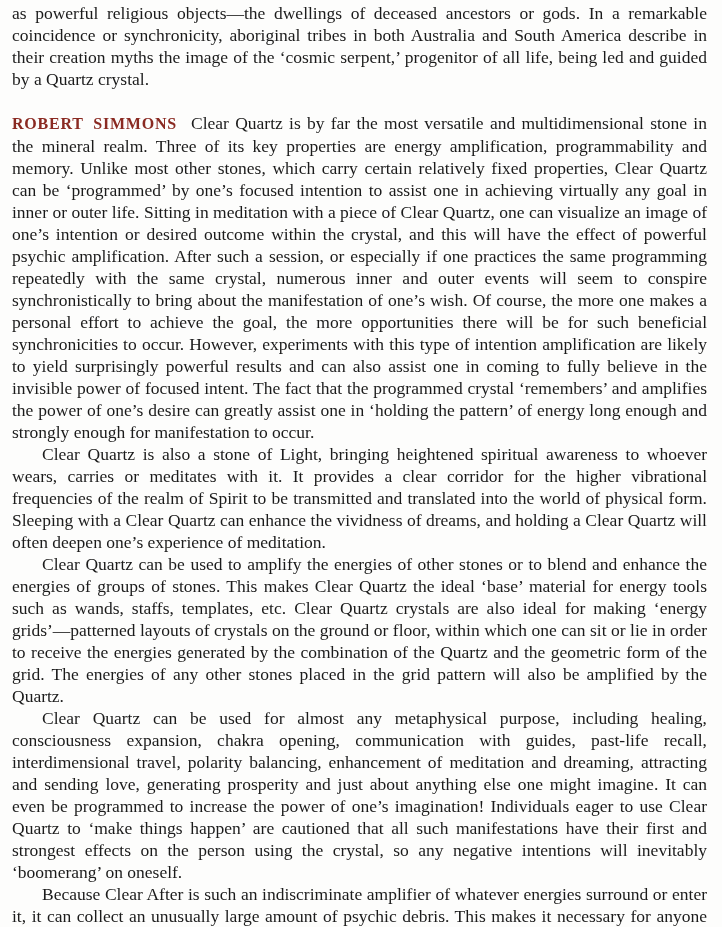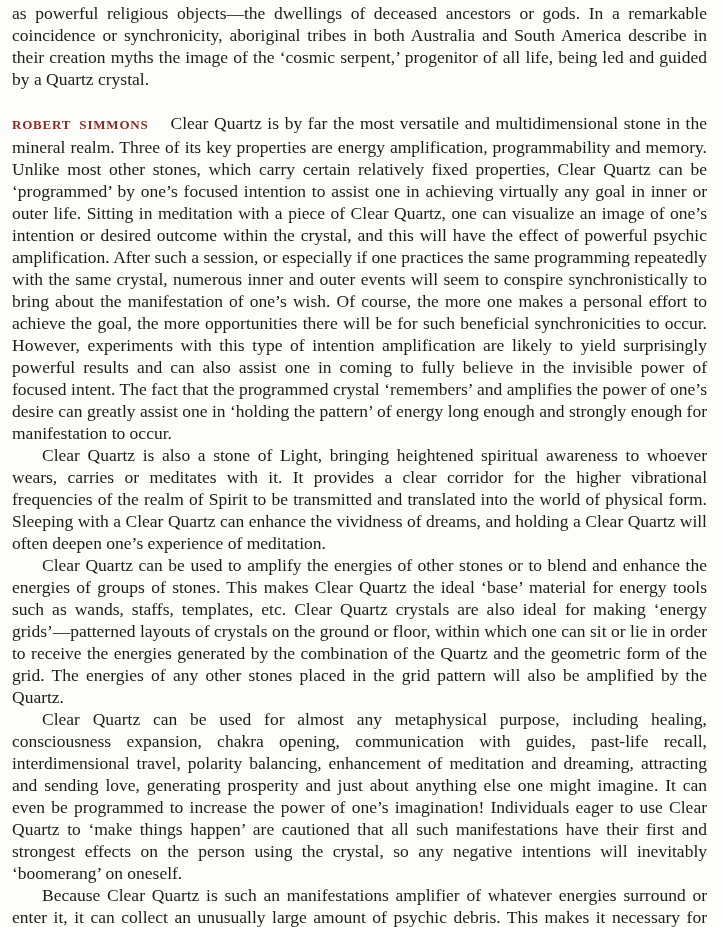--- a/index.html
+++ b/index.html
@@ -32,40 +32,40 @@
   .para.gap-above {
     margin-top: 22px;
   }
   .para.indent {
     text-indent: 30px;
     font-family: Liberation Serif, serif;
   }
   .author-label {
     font-family: "Liberation Serif", "DejaVu Serif", serif;
     font-weight: 700;
-    font-size: 13px;
+    font-size: 16px;
     letter-spacing: 0.8px;
     word-spacing: 3px;
     color: #8a2a22;
-    margin-right: 22px;
+    margin-right: 14px;
     white-space: nowrap;
   }
 </style>
 </head>
 <body>
 
 <div class="page">
   <div class="body-text">
 
     <p class="para">as powerful religious objects—the dwellings of deceased ancestors or gods. In a remarkable coincidence or synchronicity, aboriginal tribes in both Australia and South America describe in their creation myths the image of the ‘cosmic serpent,’ progenitor of all life, being led and guided by a Quartz crystal.</p>
 
     <p class="para gap-above"><span class="author-label">ROBERT SIMMONS</span><span>Clear Quartz is by far the most versatile and multidimensional stone in the mineral realm. Three of its key properties are energy amplification, programmability and memory. Unlike most other stones, which carry certain relatively fixed properties, Clear Quartz can be ‘programmed’ by one’s focused intention to assist one in achieving virtually any goal in inner or outer life. Sitting in meditation with a piece of Clear Quartz, one can visualize an image of one’s intention or desired outcome within the crystal, and this will have the effect of powerful psychic amplification. After such a session, or especially if one practices the same programming repeatedly with the same crystal, numerous inner and outer events will seem to conspire synchronistically to bring about the manifestation of one’s wish. Of course, the more one makes a personal effort to achieve the goal, the more opportunities there will be for such beneficial synchronicities to occur. However, experiments with this type of intention amplification are likely to yield surprisingly powerful results and can also assist one in coming to fully believe in the invisible power of focused intent. The fact that the programmed crystal ‘remembers’ and amplifies the power of one’s desire can greatly assist one in ‘holding the pattern’ of energy long enough and strongly enough for manifestation to occur.</span></p>
 
     <p class="para indent">Clear Quartz is also a stone of Light, bringing heightened spiritual awareness to whoever wears, carries or meditates with it. It provides a clear corridor for the higher vibrational frequencies of the realm of Spirit to be transmitted and translated into the world of physical form. Sleeping with a Clear Quartz can enhance the vividness of dreams, and holding a Clear Quartz will often deepen one’s experience of meditation.</p>
 
     <p class="para indent">Clear Quartz can be used to amplify the energies of other stones or to blend and enhance the energies of groups of stones. This makes Clear Quartz the ideal ‘base’ material for energy tools such as wands, staffs, templates, etc. Clear Quartz crystals are also ideal for making ‘energy grids’—patterned layouts of crystals on the ground or floor, within which one can sit or lie in order to receive the energies generated by the combination of the Quartz and the geometric form of the grid. The energies of any other stones placed in the grid pattern will also be amplified by the Quartz.</p>
 
     <p class="para indent">Clear Quartz can be used for almost any metaphysical purpose, including healing, consciousness expansion, chakra opening, communication with guides, past-life recall, interdimensional travel, polarity balancing, enhancement of meditation and dreaming, attracting and sending love, generating prosperity and just about anything else one might imagine. It can even be programmed to increase the power of one’s imagination! Individuals eager to use Clear Quartz to ‘make things happen’ are cautioned that all such manifestations have their first and strongest effects on the person using the crystal, so any negative intentions will inevitably ‘boomerang’ on oneself.</p>
 
-    <p class="para indent"><span>Because Clear Quartz is such an manifestations amplifier of whatever energies surround or enter it, it can collect an unusually large amount of psychic debris. This makes it necessary</span><span> for anyone using the crystal to cleanse it frequently. Cleansing can be accomplished</span></p>
+    <p class="para indent"><span>Because Clear After is such an indiscriminate amplifier of whatever energies surround or enter it, it can collect an unusually large amount of psychic debris. This makes it necessary</span><span> for anyone using the crystal to cleanse it frequently. Cleansing can be accomplished</span></p>
 
   </div>
 </div>
 
 </body></html>

